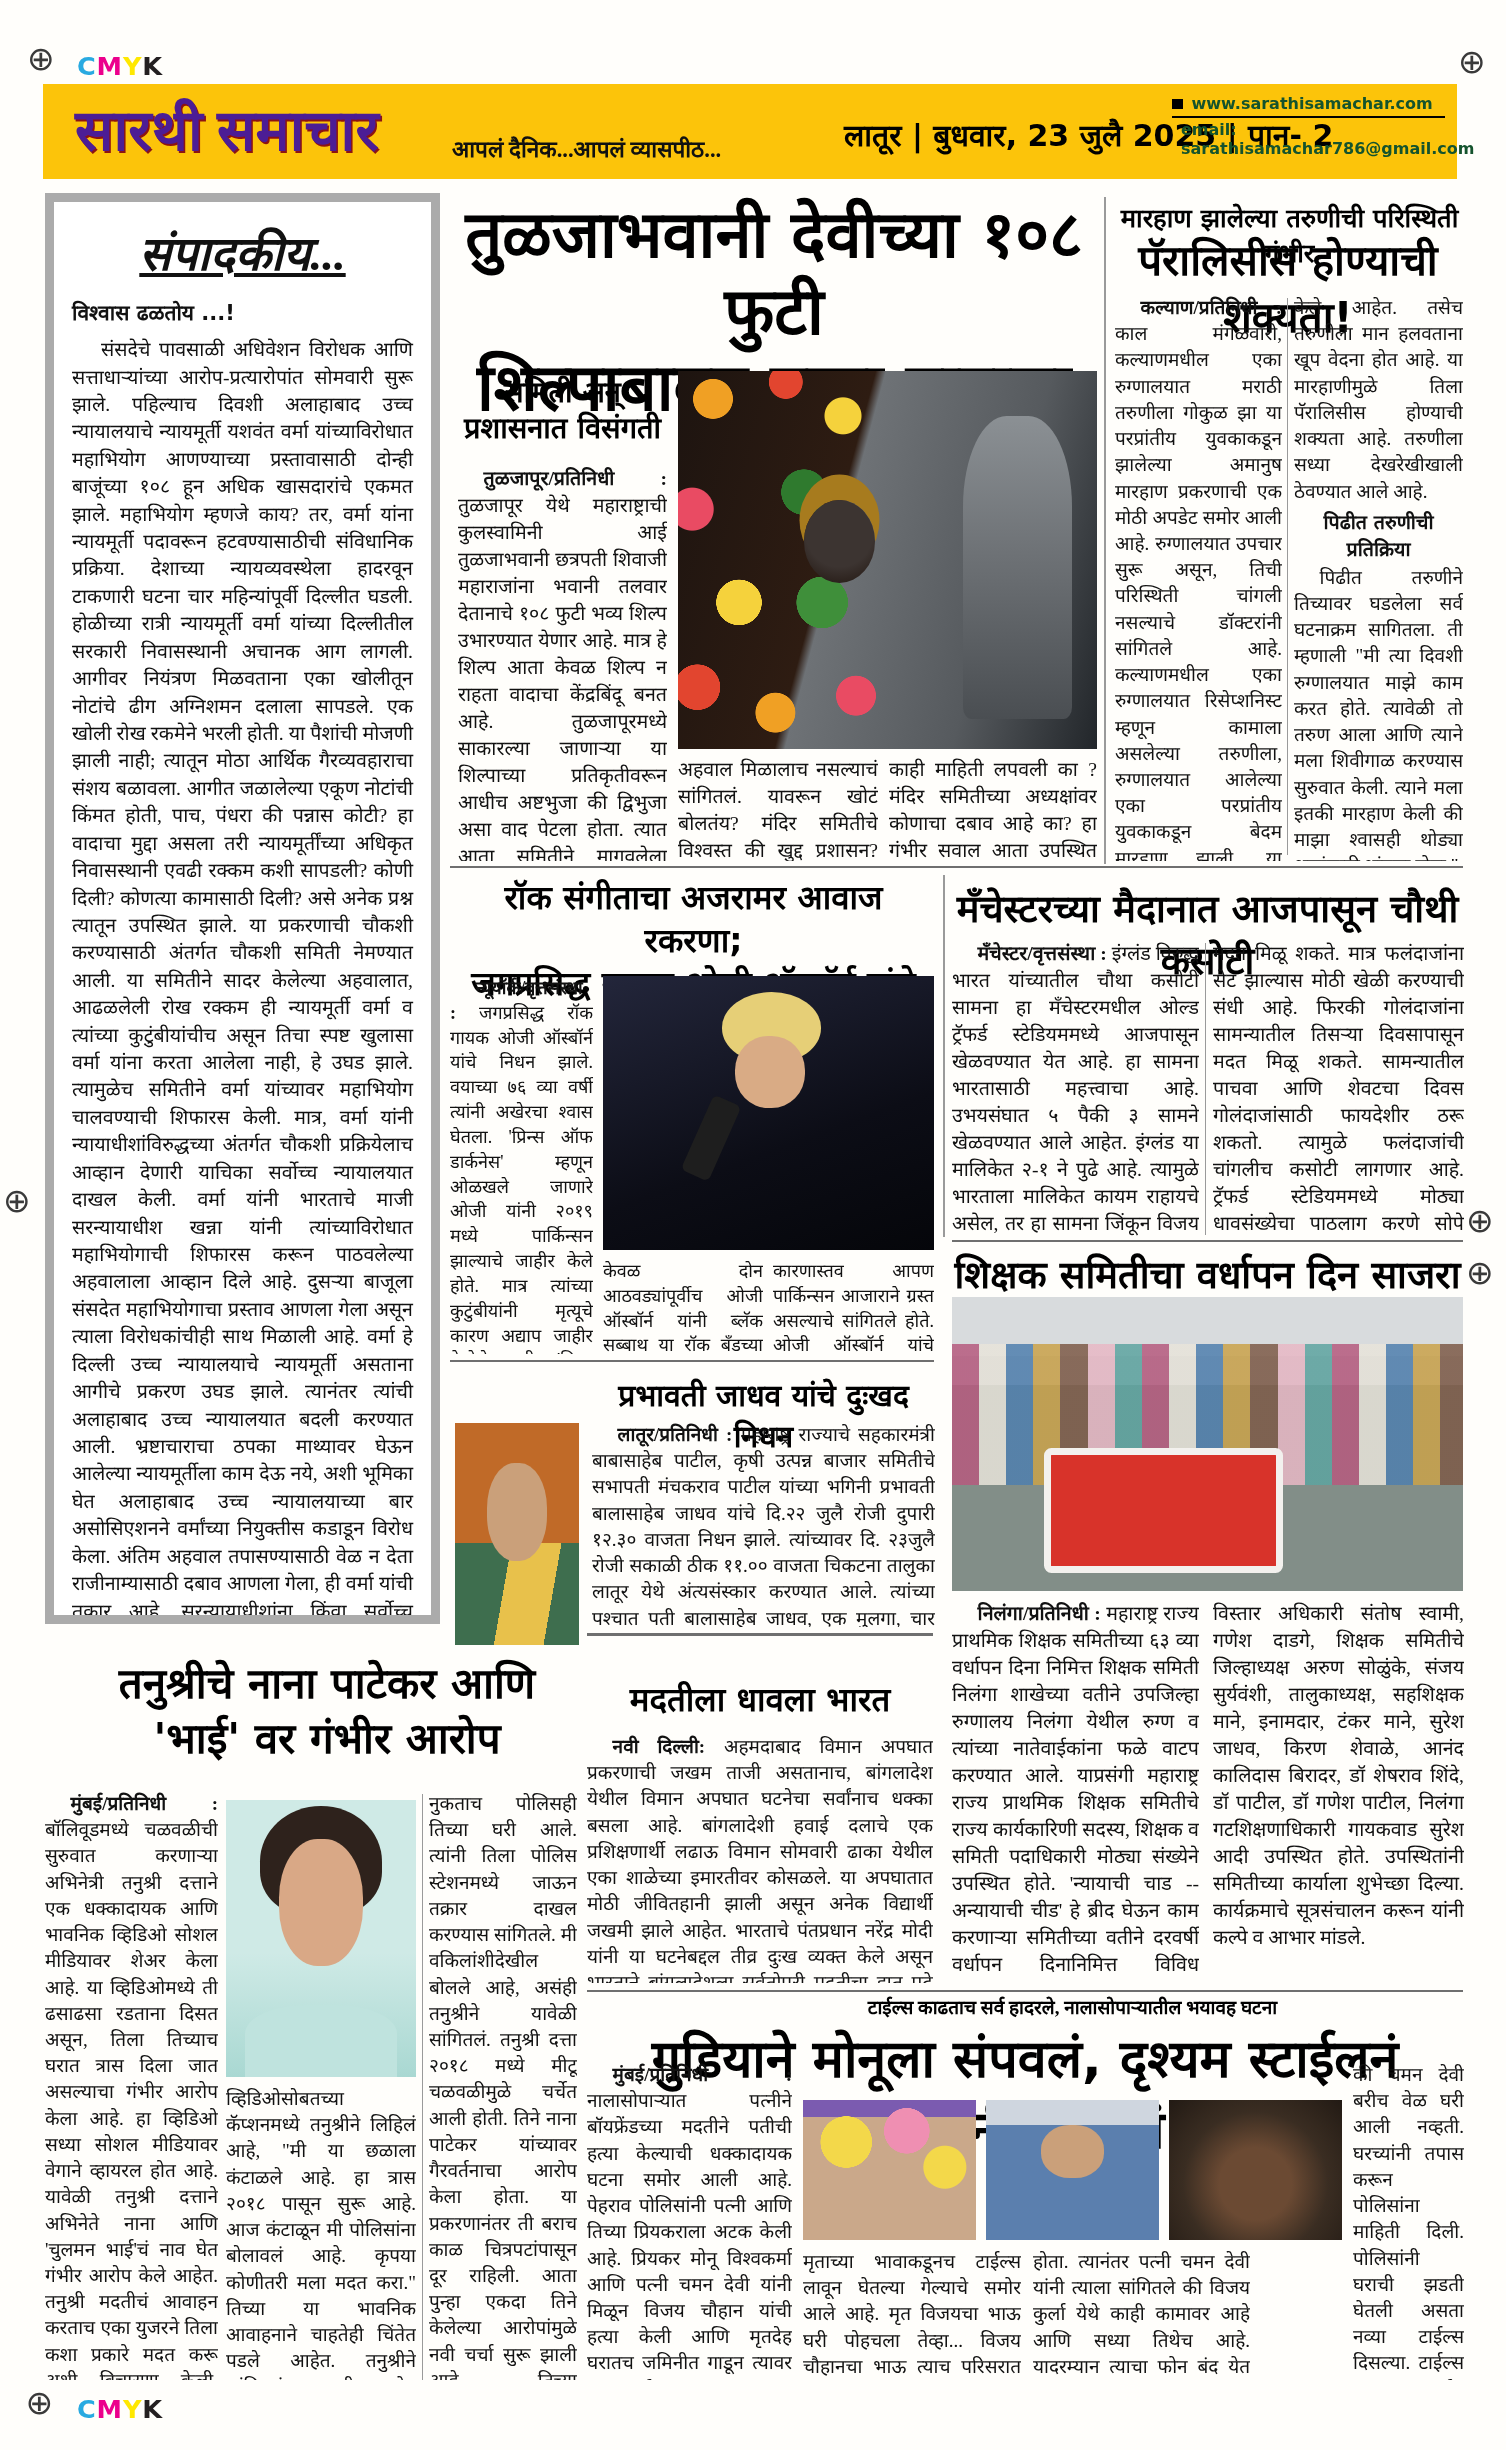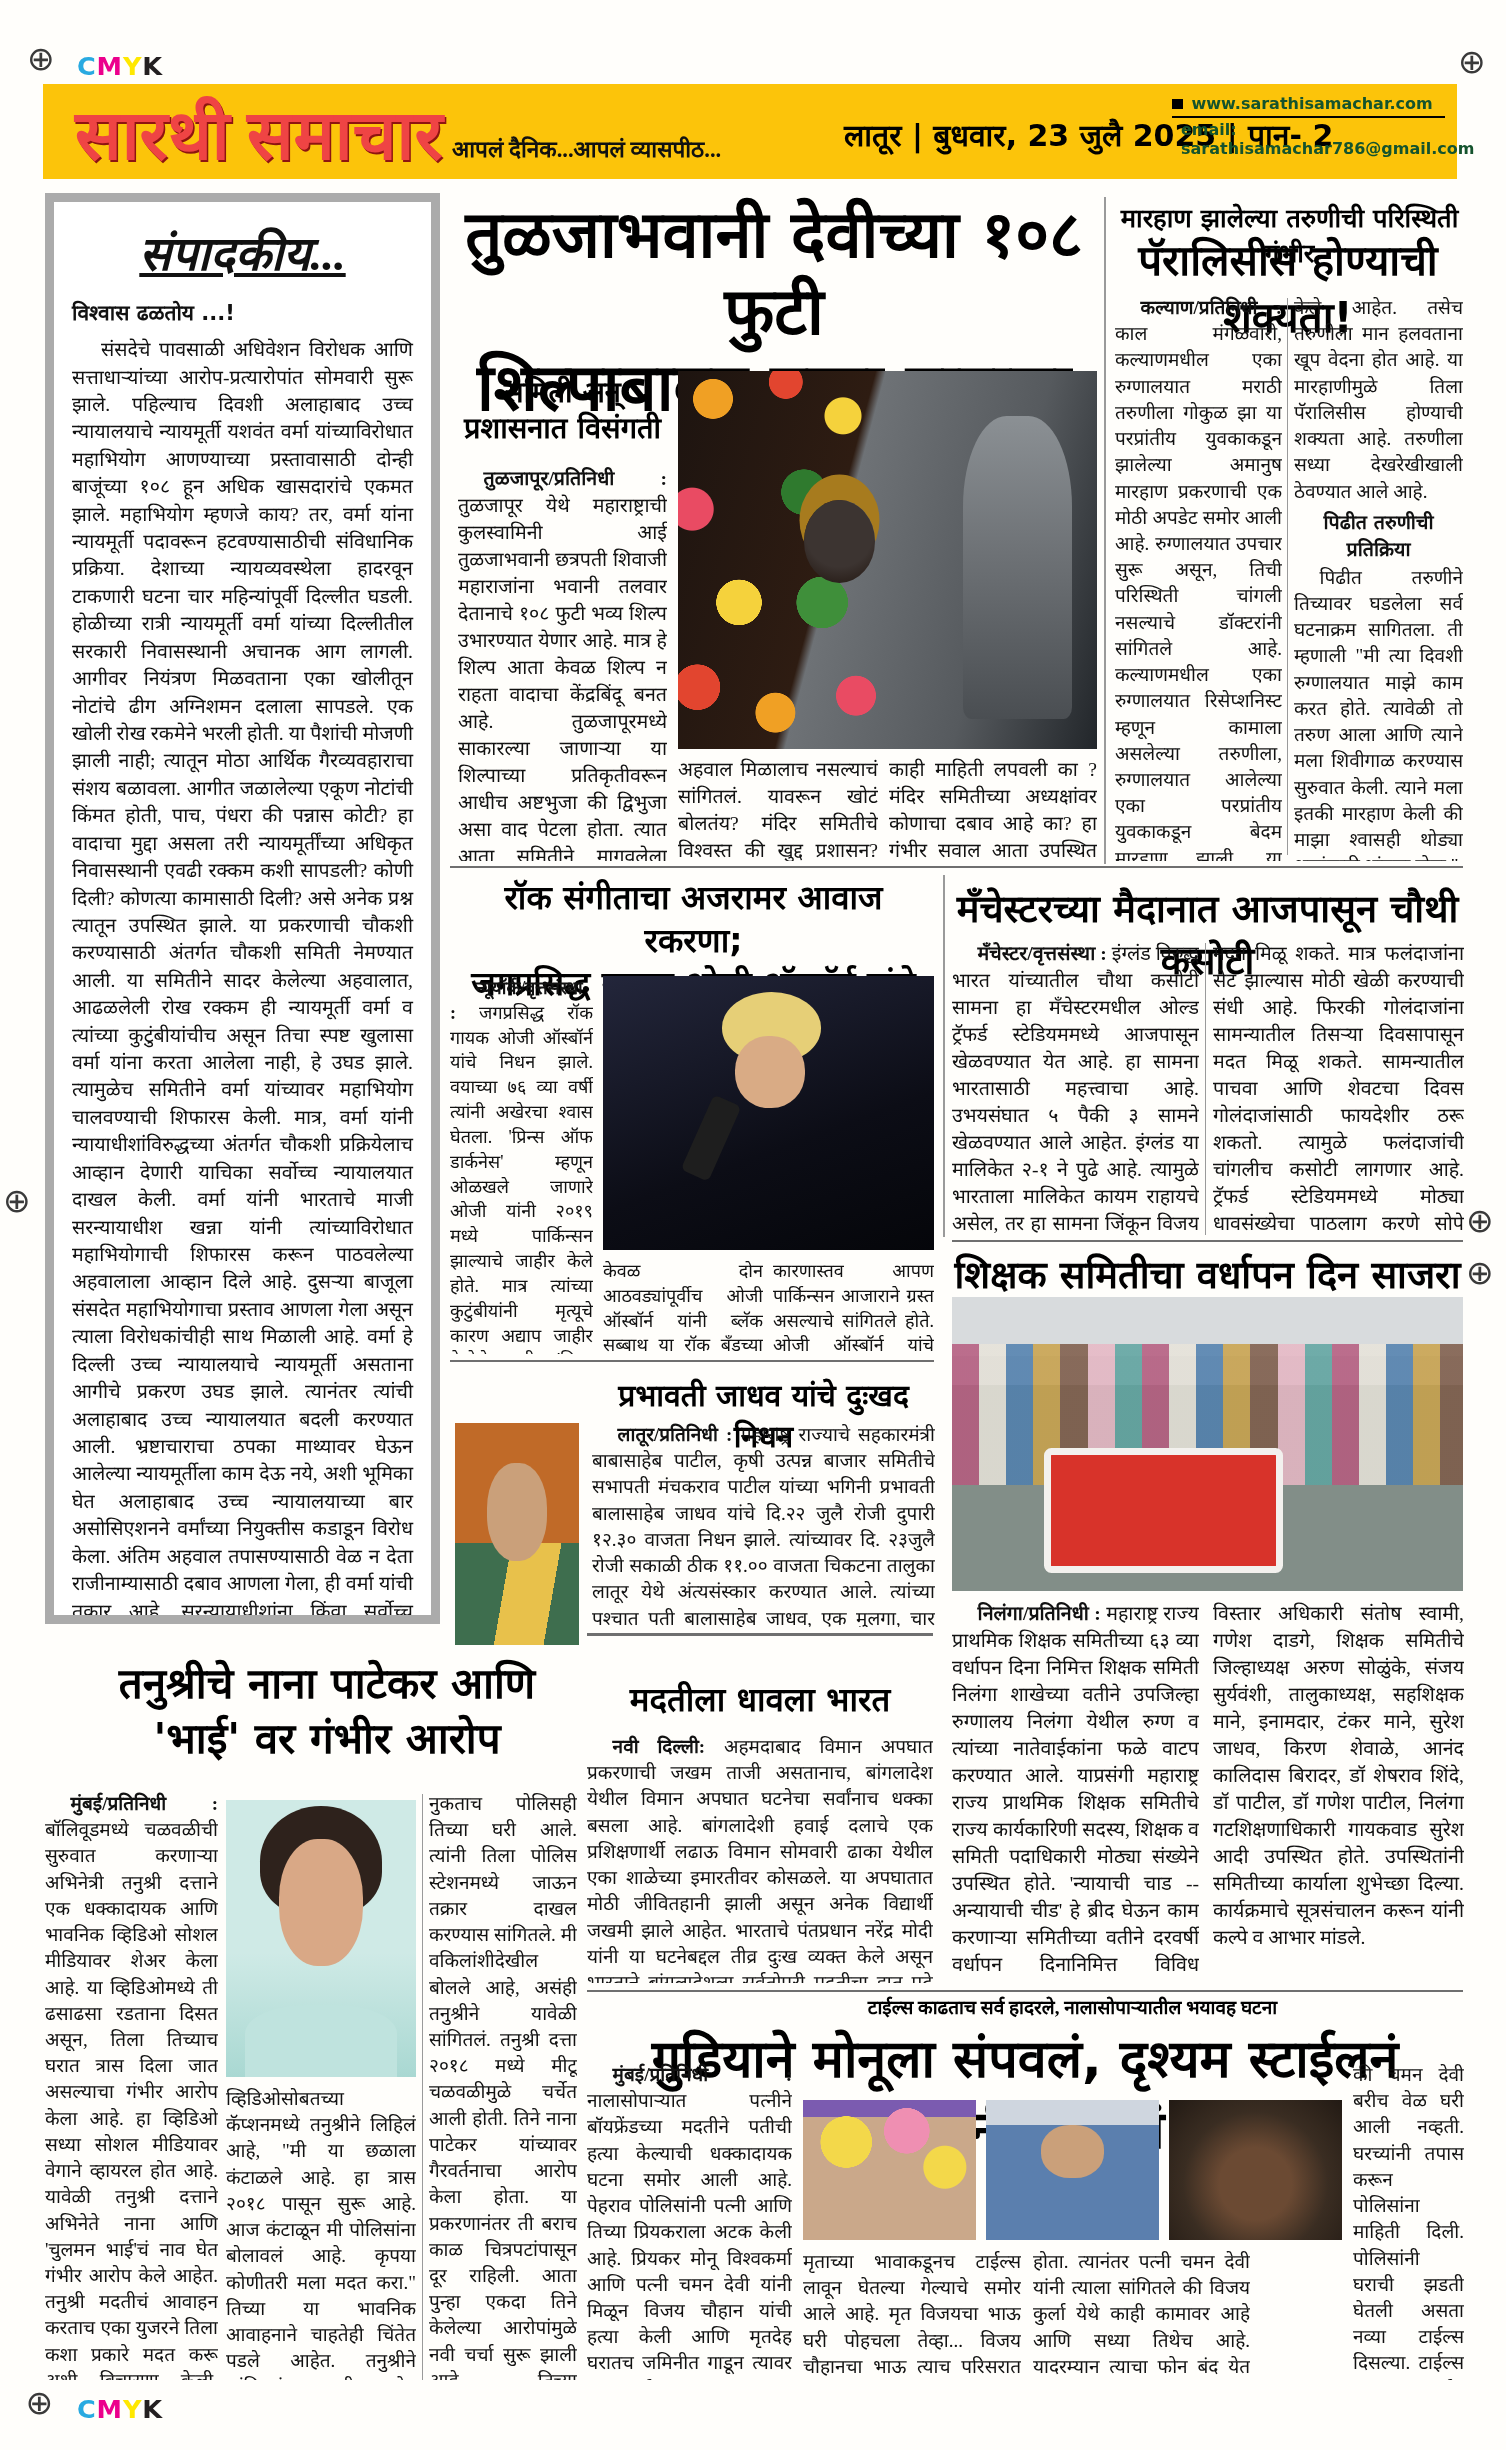--- a/index.html
+++ b/index.html
@@ -2,21 +2,21 @@
 <html style="font-size:12px"><head>
 <meta charset="utf-8">
 <style>
   html,body{margin:0;padding:0;background:#e8e8e4;}
   .page{position:relative;width:1506px;height:2450px;background:#fffefb;overflow:hidden;
         font-family:"Liberation Serif","DejaVu Serif",serif;color:#111;}
   .reg{position:absolute;font-family:"DejaVu Sans",sans-serif;font-size:33px;color:#3a3a3a;line-height:1;}
   .cmyk{position:absolute;font-family:"DejaVu Sans",sans-serif;font-weight:bold;font-size:25.6px;letter-spacing:0.8px;}
   .cmyk .c{color:#29aae1}.cmyk .m{color:#ec008c}.cmyk .y{color:#ffe800}.cmyk .k{color:#231f20}
   .mastbar{position:absolute;background:#fcc40a;}
-  .mast-title{position:absolute;font-weight:bold;font-size:69px;line-height:1;color:#ef4444;
+  .mast-title{position:absolute;font-weight:bold;font-size:57px;line-height:1;color:#4c1d95;
       text-shadow:1.5px 1.5px 0 #8e1410;font-family:"Liberation Serif",serif;}
   .mast-tag{position:absolute;font-weight:bold;font-size:22.6px;color:#111;}
   .mast-date{position:absolute;font-weight:bold;font-size:30px;color:#000;font-family:"DejaVu Sans",sans-serif;}
   .webblock{position:absolute;font-family:"DejaVu Sans",sans-serif;font-weight:bold;font-size:16px;color:#14532d;}
   .webblock .row{display:flex;align-items:center;gap:9px;padding:2.3px 0;}
   .webblock .sq{width:10.5px;height:10.5px;background:#000;display:inline-block;}
   .webblock .rule{height:2.3px;background:#000;}
   .hl{position:absolute;font-family:"DejaVu Sans",sans-serif;font-weight:bold;color:#000;text-align:center;}
   .bt{position:absolute;font-size:19.6px;line-height:1.38;text-align:justify;overflow:hidden;}
   .bt p{margin:0;text-indent:25.6px;}

